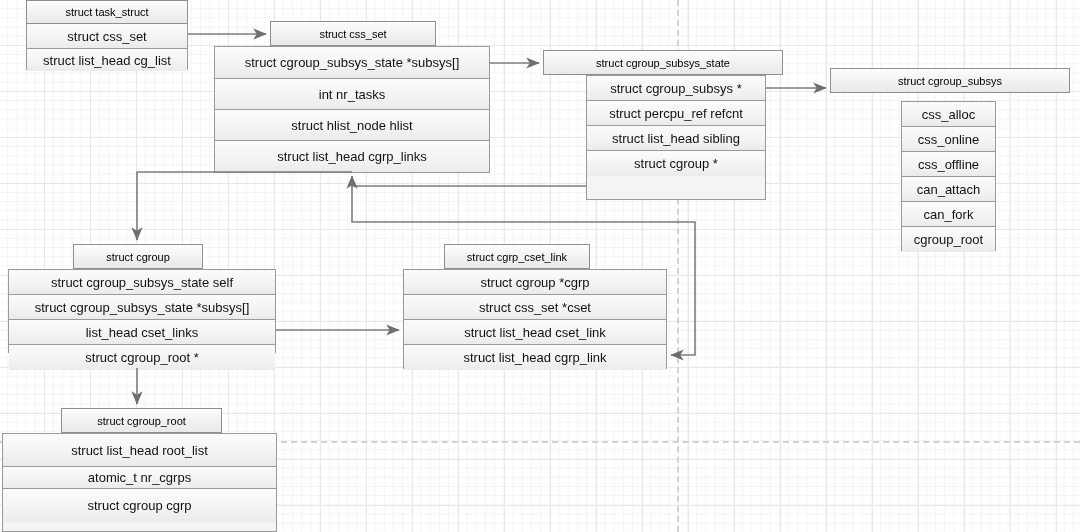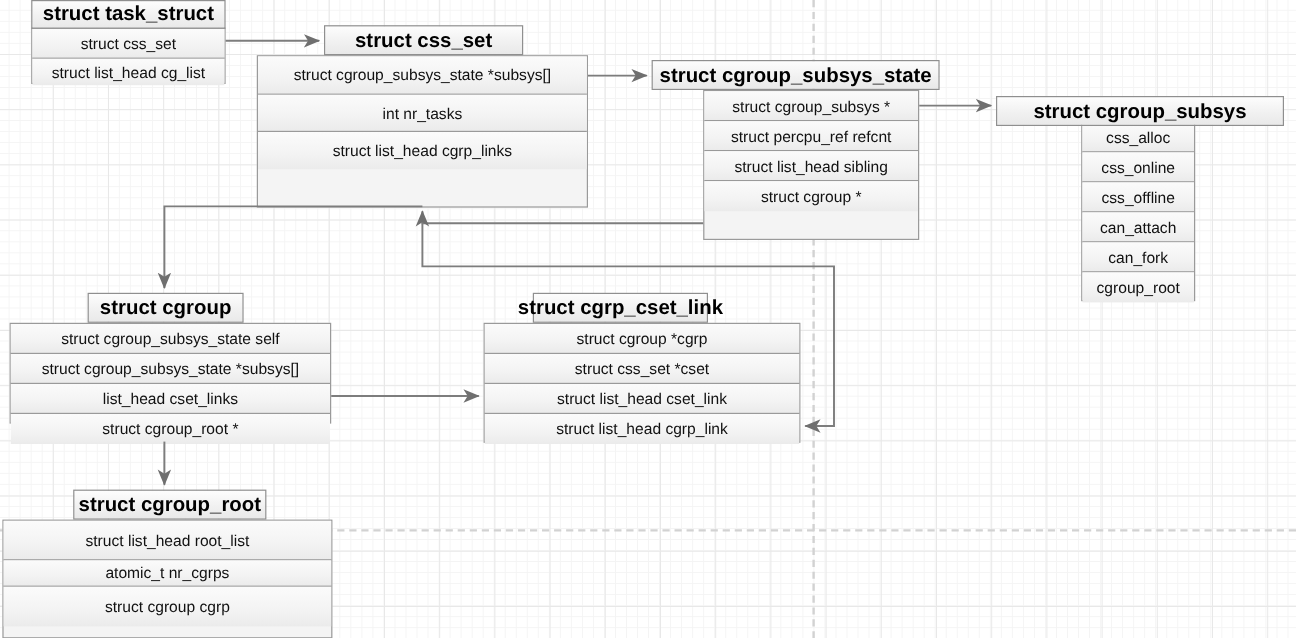--- a/index.html
+++ b/index.html
@@ -32,22 +32,22 @@
     position:absolute;top:0;height:532px;width:0;
     border-left:2px dashed #d2d2d2;
   }
   
   .uml{position:absolute;}
   .uml-title{
     position:absolute;
     box-sizing:border-box;
     border:1px solid #8f8f8f;
     background:linear-gradient(to bottom,#fdfdfd 0%,#f1f1f1 55%,#e9e9e9 100%);
-    font-weight:bold;
-    font-size:17px;
+    font-weight:normal;
+    font-size:11px;
     color:#000000;
     display:flex;align-items:center;justify-content:center;
     white-space:nowrap;
     letter-spacing:0px;
     z-index:5;
   }
   .uml-body{
     position:absolute;
     box-sizing:border-box;
     border:1px solid #9a9a9a;
@@ -108,36 +108,37 @@
     <div class="uml-row">struct css_set</div>
     <div class="uml-row" style="height:22px;">struct list_head cg_list</div>
   </div>
 </div>
 
 <div class="uml">
   <div class="uml-title" style="left:270px;top:21px;width:166px;height:25px;">struct css_set</div>
   <div class="uml-body" style="left:214px;top:46px;width:276px;height:127px;">
     <div class="uml-row" style="height:32px;">struct cgroup_subsys_state *subsys[]</div>
     <div class="uml-row" style="height:31px;">int nr_tasks</div>
+    <div class="uml-row" style="height:31px;">struct hlist_node hlist</div>
     <div class="uml-row" style="height:31px;">struct list_head cgrp_links</div>
   </div>
 </div>
 
 <div class="uml">
   <div class="uml-title" style="left:543px;top:50px;width:240px;height:25px;">struct cgroup_subsys_state</div>
   <div class="uml-body" style="left:586px;top:75px;width:180px;height:125px;">
     <div class="uml-row">struct cgroup_subsys *</div>
     <div class="uml-row">struct percpu_ref refcnt</div>
     <div class="uml-row">struct list_head sibling</div>
     <div class="uml-row">struct cgroup *</div>
   </div>
 </div>
 
 <div class="uml">
-  <div class="uml-title" style="left:830px;top:80px;width:240px;height:25px;">struct cgroup_subsys</div>
+  <div class="uml-title" style="left:830px;top:68px;width:240px;height:25px;">struct cgroup_subsys</div>
   <div class="uml-body" style="left:901px;top:101px;width:95px;height:150px;">
     <div class="uml-row">css_alloc</div>
     <div class="uml-row">css_online</div>
     <div class="uml-row">css_offline</div>
     <div class="uml-row">can_attach</div>
     <div class="uml-row">can_fork</div>
     <div class="uml-row">cgroup_root</div>
   </div>
 </div>
 

